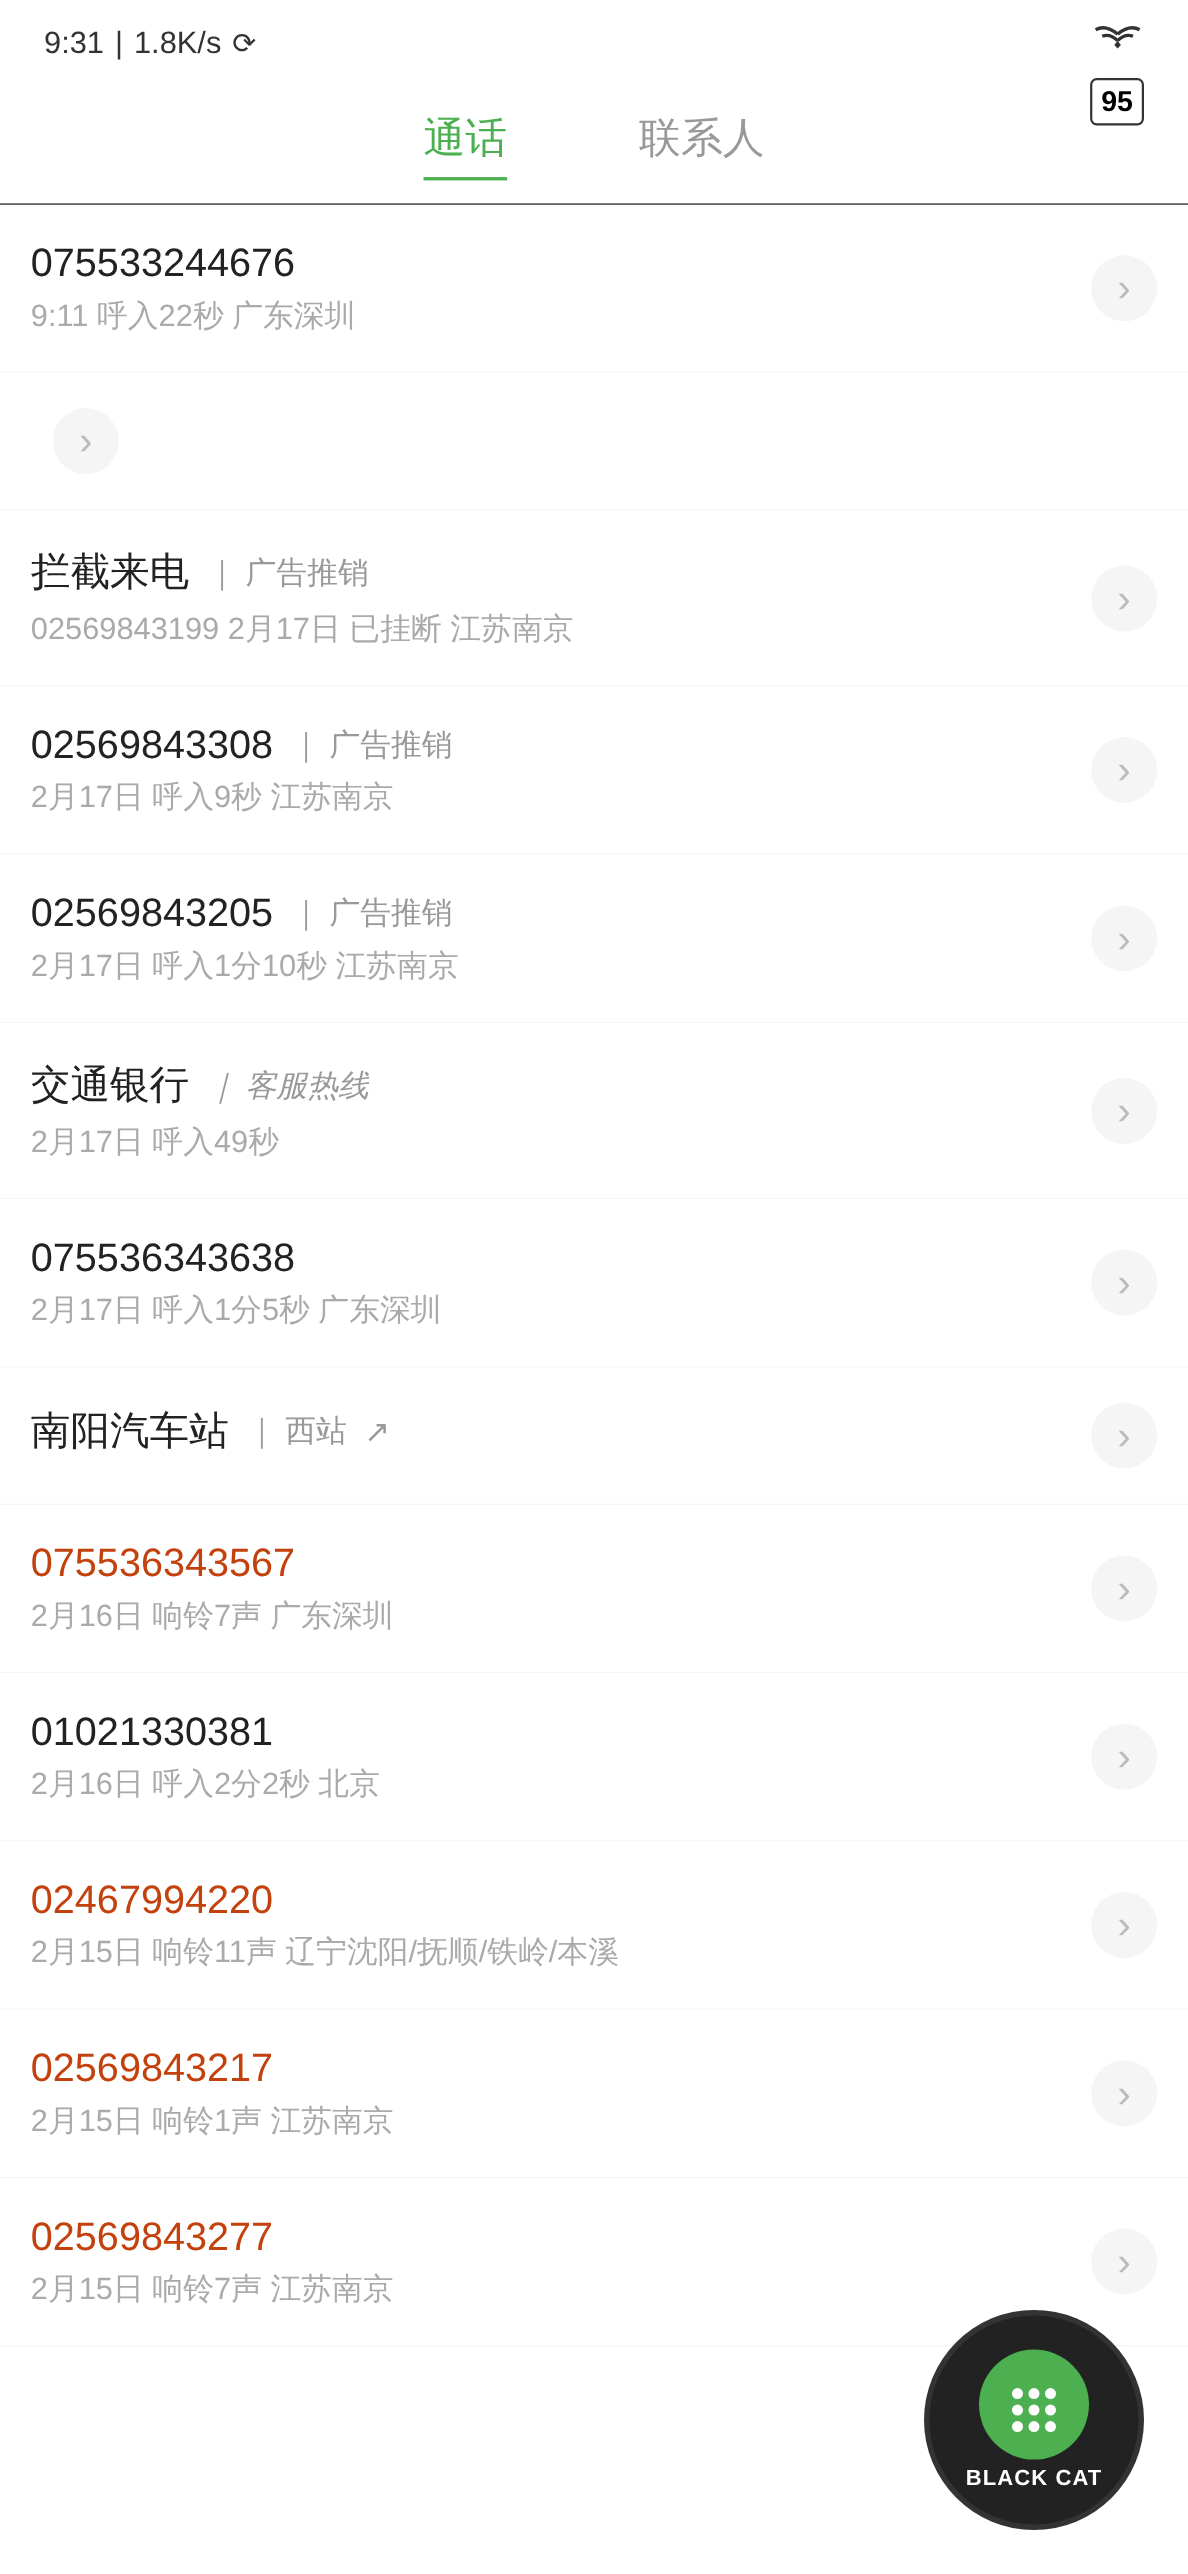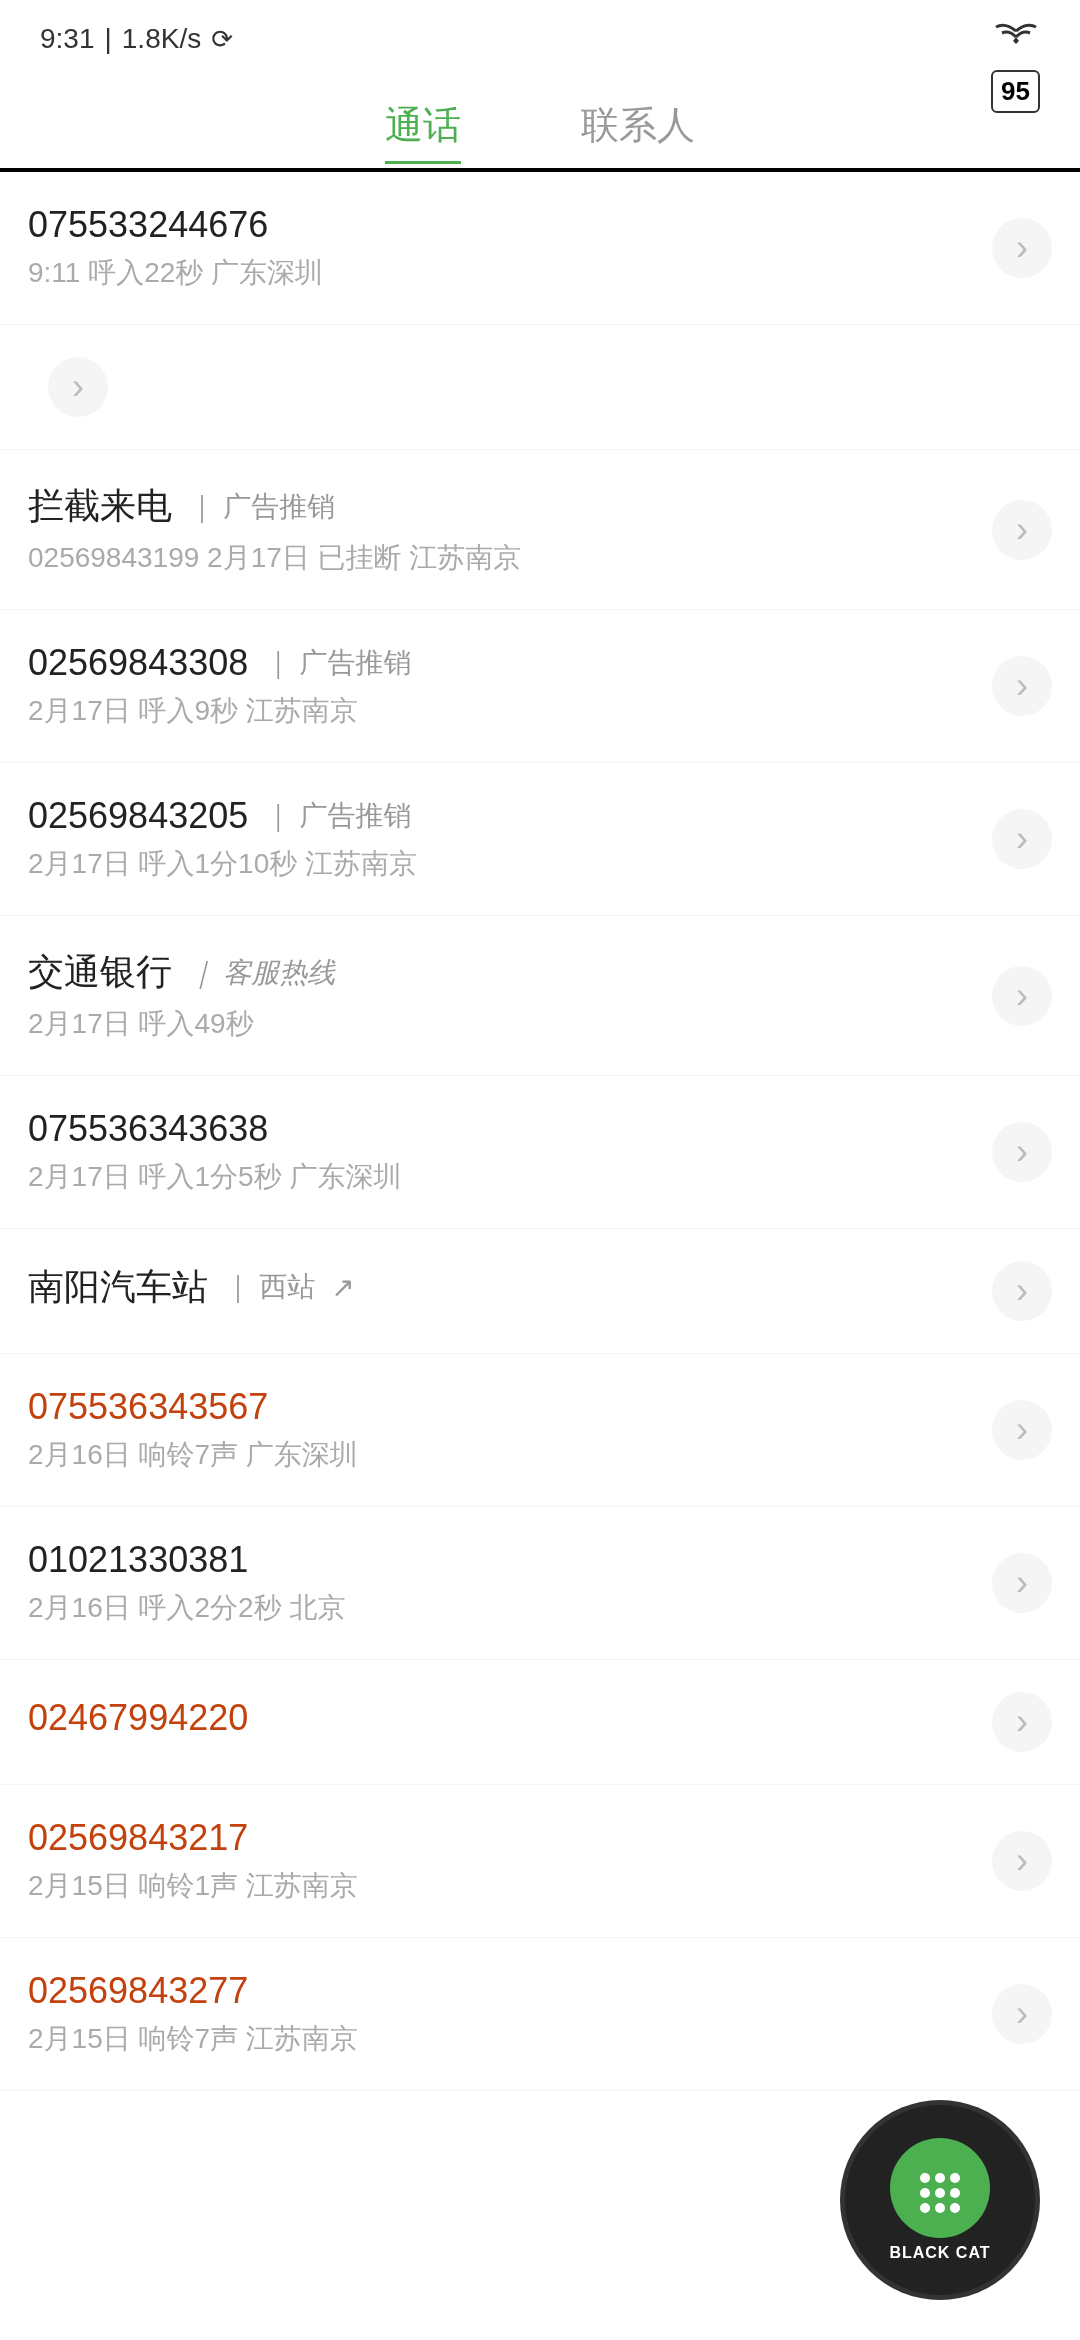--- a/index.html
+++ b/index.html
@@ -35,22 +35,22 @@
       display: flex;
       align-items: center;
       gap: 16px;
       flex-direction: column;
     }
 
     .tabs-header {
       display: flex;
       justify-content: center;
       gap: 120px;
-      padding: 30px 0 4px;
-      border-bottom: 4px solid #000000;
+      padding: 30px 0 21px;
+      border-bottom: 1px solid #000000;
     }
 
     .tab-item {
       font-size: 38px;
       font-weight: 500;
       color: #999;
       cursor: pointer;
       padding-bottom: 10px;
     }
 
@@ -152,21 +152,21 @@
       height: 100px;
       background: #4CAF50;
       border-radius: 50%;
       display: flex;
       align-items: center;
       justify-content: center;
     }
 
     .black-cat-text {
       color: white;
-      font-size: 16px;
+      font-size: 20px;
       font-weight: 700;
       letter-spacing: 1px;
       margin-top: 6px;
     }
   </style>
 </head>
 <body>
 
 <div class="status-bar">
   <div class="status-left">
@@ -266,20 +266,21 @@
     <div class="call-item">
     <div class="call-info">
       <span class="call-number">01021330381</span>
       <div class="call-detail">2月16日  呼入2分2秒  北京</div>
     </div>
     <div class="chevron"></div>
   </div>
     <div class="call-item">
     <div class="call-info">
       <span class="call-number missed">02467994220</span>
+      <div class="call-detail">2月15日  响铃11声  辽宁沈阳/抚顺/铁岭/本溪</div>
     </div>
     <div class="chevron"></div>
   </div>
     <div class="call-item">
     <div class="call-info">
       <span class="call-number missed">02569843217</span>
       <div class="call-detail">2月15日  响铃1声  江苏南京</div>
     </div>
     <div class="chevron"></div>
   </div>

